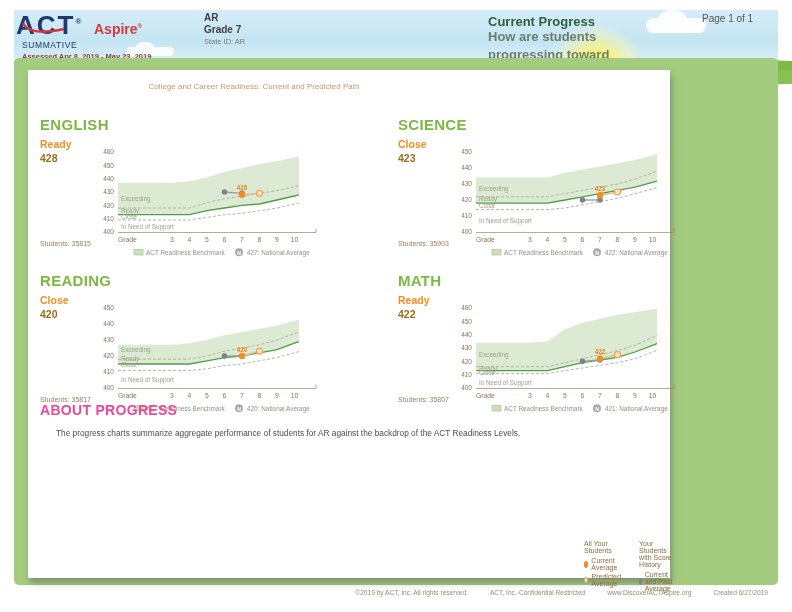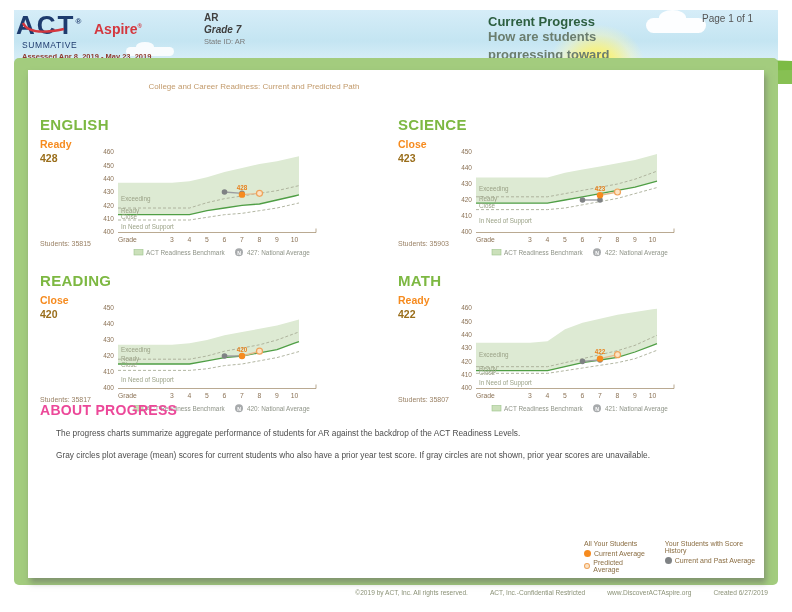--- a/index.html
+++ b/index.html
@@ -19,30 +19,30 @@
 
   .logo-act{position:absolute;left:16px;top:10px;font-family:Liberation Sans, sans-serif;font-weight:bold;font-size:26px;color:#1E3B6E;letter-spacing:2px;}
   .logo-act sup{font-size:8px;color:#1E3B6E;}
   .logo-swoosh{position:absolute;left:22px;top:20px;}
   .logo-aspire{position:absolute;left:94px;top:21px;font-size:14px;font-weight:bold;color:#D4373E;}
   .logo-aspire sup{font-size:6px;}
   .summative{position:absolute;left:22px;top:40px;font-size:8.5px;font-weight:normal;color:#1E3B6E;letter-spacing:.6px;}
   .assessed{position:absolute;left:22px;top:52px;font-size:7.5px;font-weight:bold;color:#8E3B2F;}
 
   .head-org{position:absolute;left:204px;top:12px;font-size:10px;font-weight:bold;color:#404040;}
-  .head-grade{position:absolute;left:204px;top:24px;font-size:10px;font-weight:bold;color:#404040;font-style:italic;}
+  .head-grade{position:absolute;left:204px;top:24px;font-size:10px;font-weight:bold;color:#404040;}
   .head-stateid{position:absolute;left:204px;top:37px;font-size:7.5px;color:#7A7A7A;text-align:right;}
 
   .report-title{position:absolute;left:488px;top:14px;font-size:13px;font-weight:bold;color:#2C5E3F;}
   .report-sub{position:absolute;left:488px;top:28px;width:168px;font-size:13px;color:#6B7D6E;line-height:1.35;font-weight:bold;}
   .page-num{position:absolute;left:702px;top:13px;font-size:10px;color:#555;}
 
   
   .frame{position:absolute;left:14px;top:58px;width:764px;height:527px;background:#A3CC7E;border-radius:5px;}
-  .panel{position:absolute;left:28px;top:70px;width:736px;height:508px;background:#fff;
+  .panel{position:absolute;left:28px;top:70px;width:642px;height:508px;background:#fff;
     box-shadow:2px 5px 6px rgba(95,95,95,.5);}
 
   .section-title{position:absolute;left:58px;top:12px;width:336px;text-align:center;font-size:8px;color:#C29A6B;}
 
   .chart-block{position:absolute;width:352px;height:156px;margin-top:24px;}
   #cb0{left:10px;top:22px;} #cb1{left:368px;top:22px;}
   #cb2{left:10px;top:178px;} #cb3{left:368px;top:178px;}
   .subject{position:absolute;left:2px;top:0;font-size:15px;font-weight:bold;color:#7DB842;letter-spacing:.3px;}
   .level{position:absolute;left:2px;top:22px;font-size:10.5px;font-weight:bold;color:#F68B1F;}
   .score{position:absolute;left:2px;top:36px;font-size:10.5px;font-weight:bold;color:#9A6E1B;}
@@ -281,21 +281,20 @@
           <text x="58" y="110.5" font-size="6.4" fill="#8F9488">ACT Readiness Benchmark</text>
           <circle cx="151" cy="108.3" r="4" fill="#A7AAAC"></circle>
           <text x="151" y="110.6" text-anchor="middle" font-size="5.2" font-weight="bold" fill="#fff">N</text>
           <text x="159" y="110.5" font-size="6.4" fill="#8F9488">421: National Average</text>
         </svg></div>
   </div>
 
   <div class="about">
     <h3>ABOUT PROGRESS</h3>
     <p>The progress charts summarize aggregate performance of students for AR against the backdrop of the ACT Readiness Levels.</p>
-    <p>Gray circles plot average (mean) scores for current students who also have a prior year test score. If gray circles are not shown, prior year scores are unavailable.</p>
   </div>
 
   <div class="bottom-legend">
     <div class="bl-col">
       <div class="bl-title">All Your Students</div>
       <div class="bl-item">
         <span class="dot orange"></span>
         <span>Current Average</span>
       </div>
       <div class="bl-item">

